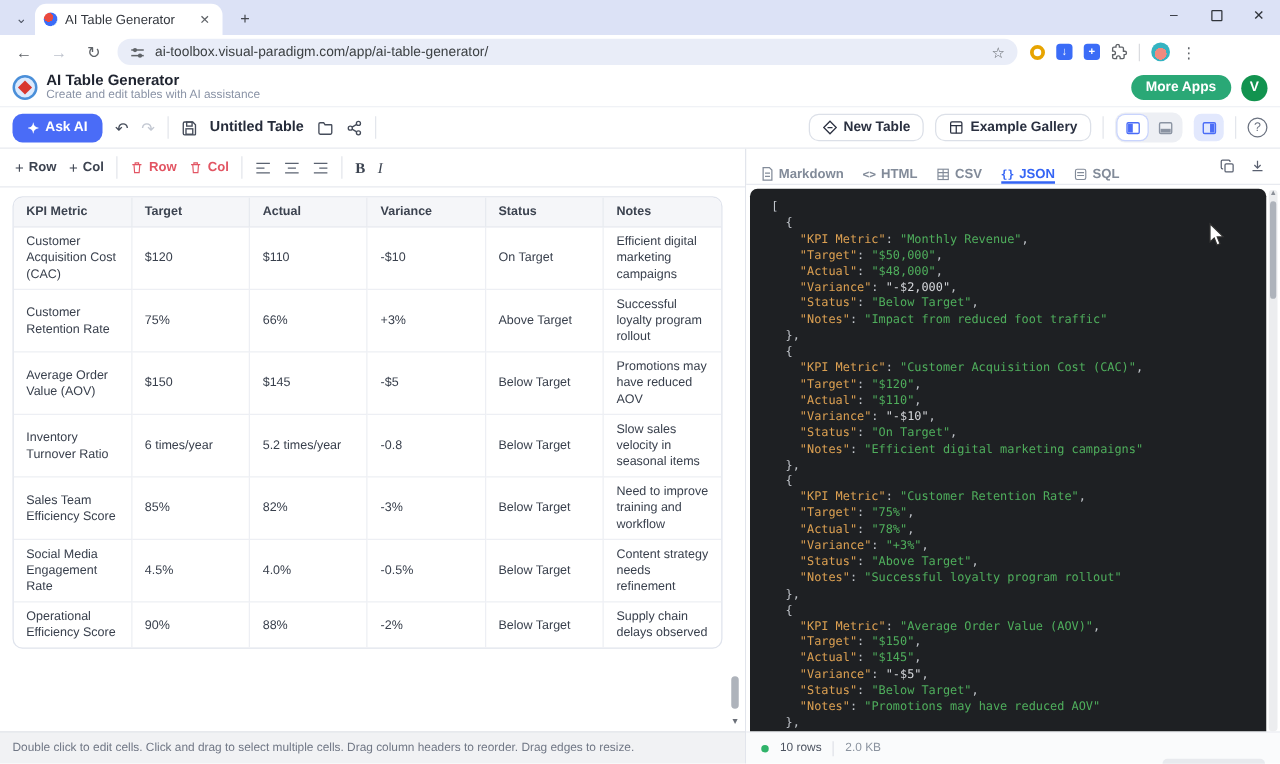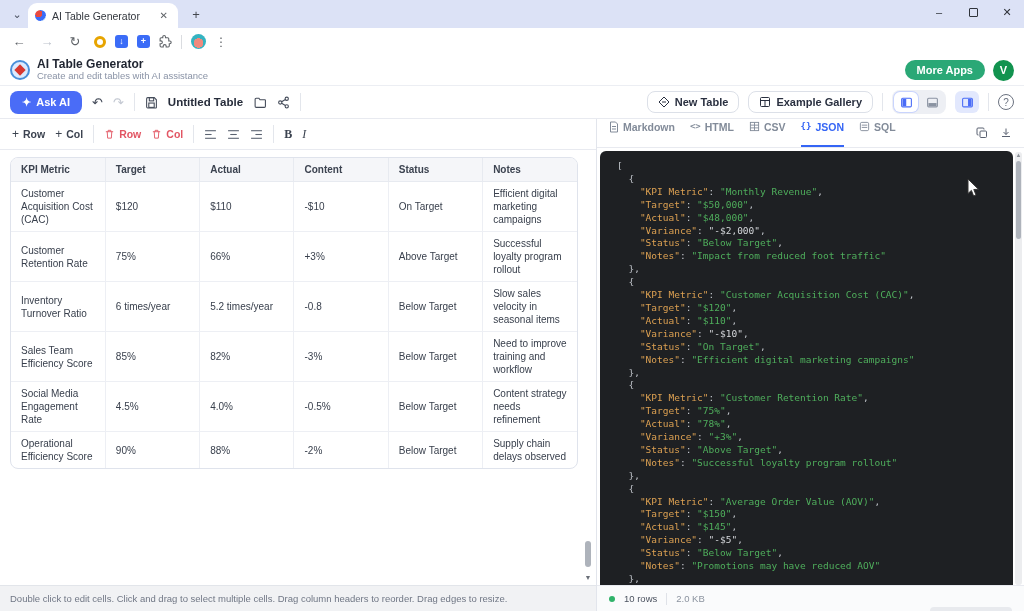--- a/index.html
+++ b/index.html
@@ -81,21 +81,21 @@
   table.kpi tr:last-child td { border-bottom:none; }
   table.kpi th { width:16%; }
   .lscroll { position:absolute; right:4px; top:8px; bottom:4px; width:8px; }
   .lscroll .thumb { position:absolute; bottom:14px; left:1px; width:6px; height:26px; background:#aeb3bb; border-radius:3px; }
   .lscroll .arr { position:absolute; bottom:0; left:0; width:8px; text-align:center; font-size:7px; color:#6a6f78; }
 
   .hint-bar { height:26px; background:#f1f2f4; border-top:1px solid #e2e5ea; display:flex; align-items:center; padding:0 10px; font-size:9.5px; color:#707785; flex:none; }
 
   
   .export-tabs { height:29px; border-bottom:1px solid #e8eaf0; display:flex; align-items:center; padding:0 12px; gap:15px; flex:none; }
-  .etab { display:flex; align-items:flex-start; gap:4px; font-size:10.5px; font-weight:bold; color:#828b99; height:100%; border-bottom:2px solid transparent; padding-top:2px; background:none; border-top:none; border-left:none; border-right:none; }
+  .etab { display:flex; align-items:flex-end; gap:4px; font-size:10.5px; font-weight:bold; color:#828b99; height:100%; border-bottom:2px solid transparent; padding-top:2px; background:none; border-top:none; border-left:none; border-right:none; }
   .etab.active { color:#3565f5; border-bottom-color:#3565f5; }
   .etab .g { font-size:9px; font-family:"DejaVu Sans Mono",monospace; font-weight:bold; }
   .etabs-right { margin-left:auto; display:flex; gap:12px; align-items:center; }
 
   
   .code-wrap { flex:1; position:relative; background:#fff; min-height:0; }
   .code-panel { position:absolute; left:3px; right:11px; top:3px; bottom:0; background:#1e2023; border-radius:6px 6px 0 0; padding:9px 0 0 17px; overflow:hidden; }
   .code-panel div { white-space:pre; font-family:"DejaVu Sans Mono",monospace; font-size:9.5px; line-height:12.9px; }
   .cp-k { color:#dca052; } .cp-s { color:#4fae5c; } .cp-n { color:#d6d8dc; } .cp-p { color:#c0c4ca; }
   .rscroll { position:absolute; right:2px; top:4px; bottom:0; width:7px; background:#ecedef; border-radius:3px; }
@@ -131,20 +131,30 @@
           <i class="win-maxbox"></i>
         </span>
       <span>✕</span>
     </div>
   </div>
 
   <div class="addressbar">
     <span class="nav-ic">←</span>
     <span class="nav-ic disabled">→</span>
     <span class="nav-ic">↻</span>
+    <div class="omnibox">
+      <svg width="12" height="12" viewBox="0 0 12 12">
+        <line x1="1" y1="4" x2="11" y2="4" stroke="#5f6368" stroke-width="1.2"></line>
+          <circle cx="4" cy="4" r="1.7" fill="#5f6368"></circle>
+        <line x1="1" y1="8.5" x2="11" y2="8.5" stroke="#5f6368" stroke-width="1.2"></line>
+          <circle cx="8" cy="8.5" r="1.7" fill="#5f6368"></circle>
+      </svg>
+      <span class="url">ai-toolbox.visual-paradigm.com/app/ai-table-generator/</span>
+      <span class="omni-star">☆</span>
+    </div>
     <div class="ext">
       <span class="ext-circle"></span>
       <span class="ext-blue">↓</span>
       <span class="ext-blue">+</span>
       <svg width="13" height="13" viewBox="0 0 24 24">
         <path d="M20 11h-2V7a2 2 0 0 0-2-2h-4V3.5A2.5 2.5 0 0 0 9.5 1 2.5 2.5 0 0 0 7 3.5V5H4a2 2 0 0 0-2 2v3.8h1.5a2.7 2.7 0 0 1 0 5.4H2V20a2 2 0 0 0 2 2h3.8v-1.5a2.7 2.7 0 0 1 5.4 0V22H17a2 2 0 0 0 2-2v-4h1a2.5 2.5 0 0 0 0-5z" fill="none" stroke="#5f6368" stroke-width="2"></path>
       </svg>
       <span class="ext-divider"></span>
       <span class="avatar-sm"></span>
       <span class="kebab">⋮</span>
@@ -290,41 +300,49 @@
       </div>
 
       <div class="table-area">
         <div class="table-card">
           <table class="kpi">
             <thead>
                 <tr id="thead-row">
                   <th>KPI Metric</th>
                   <th>Target</th>
                   <th>Actual</th>
-                  <th>Content</th>
+                  <th>Variance</th>
                   <th>Status</th>
                   <th>Notes</th>
                 </tr>
               </thead>
             <tbody id="tbody">
                 <tr>
                   <td>Customer Acquisition Cost (CAC)</td>
                   <td>$120</td>
                   <td>$110</td>
                   <td>-$10</td>
                   <td>On Target</td>
                   <td>Efficient digital marketing campaigns</td>
                 </tr>
                 <tr>
                   <td>Customer Retention Rate</td>
                   <td>75%</td>
                   <td>66%</td>
                   <td>+3%</td>
                   <td>Above Target</td>
                   <td>Successful loyalty program rollout</td>
+                </tr>
+                <tr>
+                  <td>Average Order Value (AOV)</td>
+                  <td>$150</td>
+                  <td>$145</td>
+                  <td>-$5</td>
+                  <td>Below Target</td>
+                  <td>Promotions may have reduced AOV</td>
                 </tr>
                 <tr>
                   <td>Inventory Turnover Ratio</td>
                   <td>6 times/year</td>
                   <td>5.2 times/year</td>
                   <td>-0.8</td>
                   <td>Below Target</td>
                   <td>Slow sales velocity in seasonal items</td>
                 </tr>
                 <tr>

